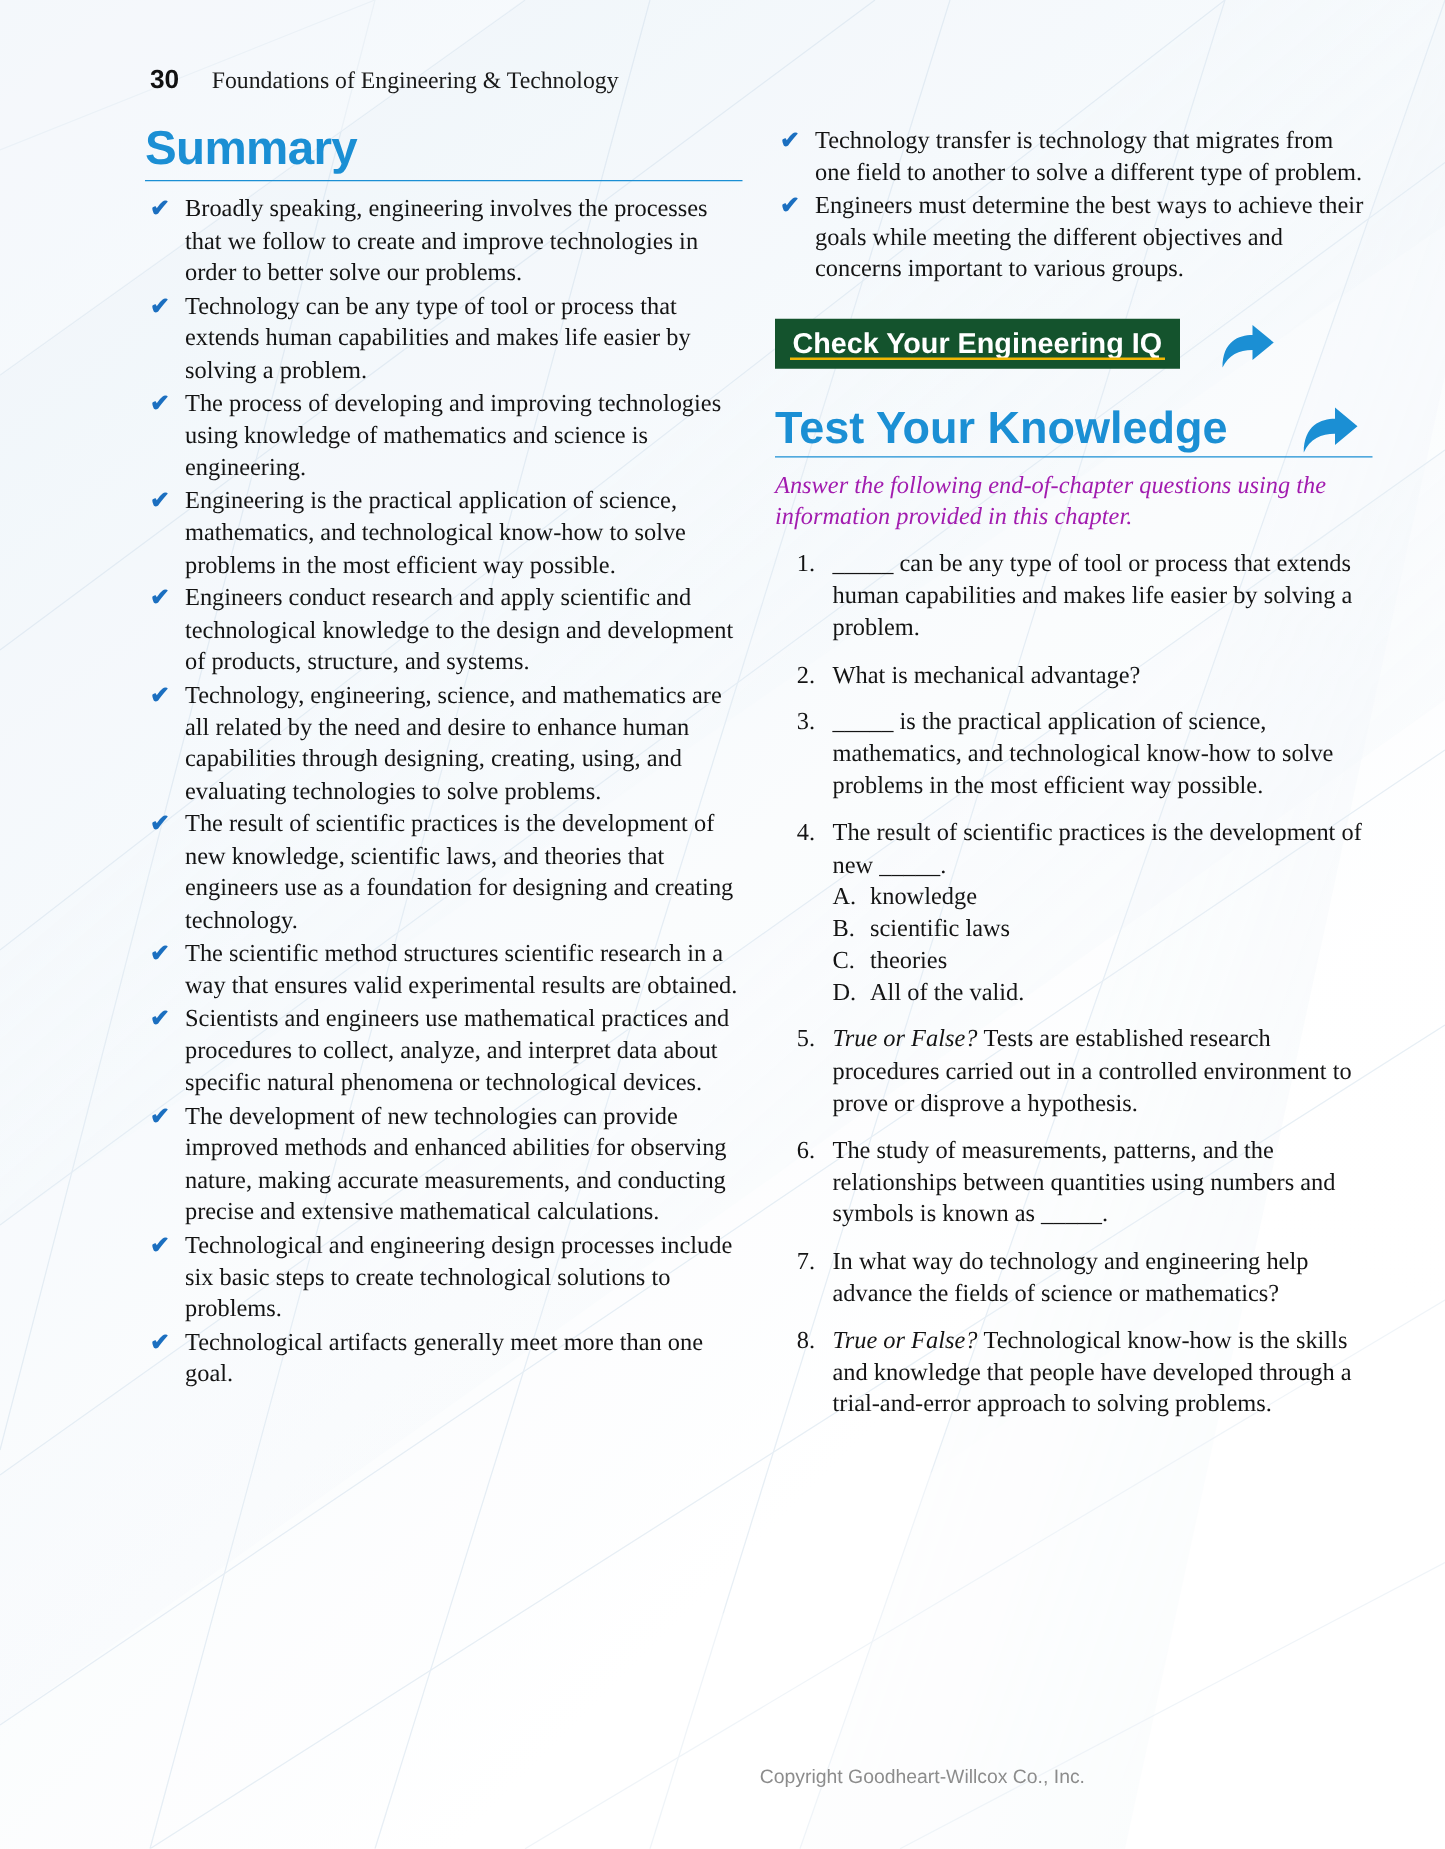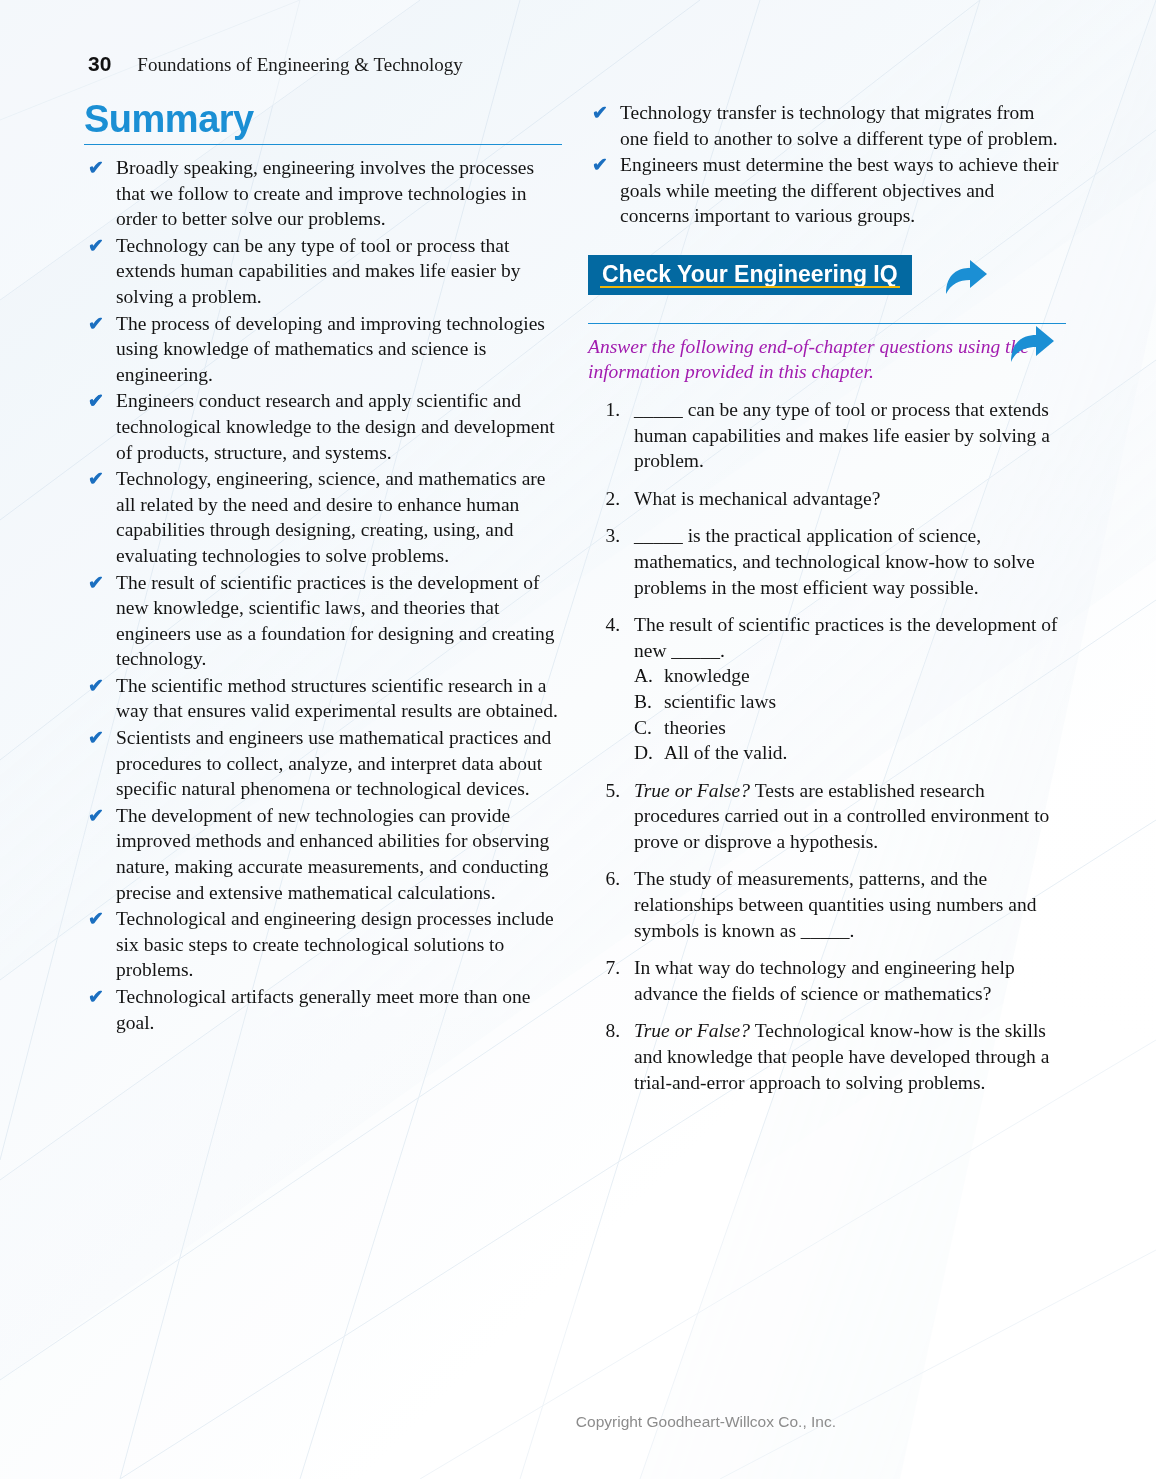--- a/index.html
+++ b/index.html
@@ -24,20 +24,21 @@
       linear-gradient(200deg, rgba(210,226,240,0.55) 0%, rgba(255,255,255,0) 55%);
     z-index: 0;
   }
   .bg svg { position: absolute; inset: 0; width: 100%; height: 100%; }
 
   .page {
     position: relative;
     z-index: 2;
     width: 916px;
     height: 1479px;
+    margin-left: 32px;
   }
 
   
   .runhead {
     position: absolute;
     top: 52px;
     left: 88px;
     display: flex;
     align-items: baseline;
     gap: 26px;
@@ -105,21 +106,21 @@
     font-weight: bold;
   }
 
   
   .iq-block {
     margin-top: 26px;
     position: relative;
   }
   .iq-bar {
     display: inline-block;
-    background: #0369a1;
+    background: #14532d;
     padding: 6px 14px 7px 14px;
     position: relative;
   }
   .iq-bar .iq-text {
     font-family: "Liberation Sans", sans-serif;
     font-weight: bold;
     font-size: 23px;
     color: #ffffff;
   }
   .iq-bar .iq-underline {
@@ -285,21 +286,21 @@
   </div>
 
   <div class="col-left">
     <h1 class="section-title">Summary</h1>
     <hr class="title-rule">
 
     <ul class="bullets">
       <li><span class="check">✔</span><span>Broadly speaking, engineering involves the processes that we follow to create and improve technologies in order to better solve our problems.</span></li>
       <li><span class="check">✔</span><span>Technology can be any type of tool or process that extends human capabilities and makes life easier by solving a problem.</span></li>
       <li><span class="check">✔</span><span>The process of developing and improving technologies using knowledge of mathematics and science is engineering.</span></li>
-      <li><span class="check">✔</span></li>
+      <li><span class="check">✔</span><span>Engineering is the practical application of science, mathematics, and technological know-how to solve problems in the most efficient way possible.</span></li>
       <li><span class="check">✔</span><span>Engineers conduct research and apply scientific and technological knowledge to the design and development of products, structure, and systems.</span></li>
       <li><span class="check">✔</span><span>Technology, engineering, science, and mathematics are all related by the need and desire to enhance human capabilities through designing, creating, using, and evaluating technologies to solve problems.</span></li>
       <li><span class="check">✔</span><span>The result of scientific practices is the development of new knowledge, scientific laws, and theories that engineers use as a foundation for designing and creating technology.</span></li>
       <li><span class="check">✔</span><span>The scientific method structures scientific research in a way that ensures valid experimental results are obtained.</span></li>
       <li><span class="check">✔</span><span>Scientists and engineers use mathematical practices and procedures to collect, analyze, and interpret data about specific natural phenomena or technological devices.</span></li>
       <li><span class="check">✔</span><span>The development of new technologies can provide improved methods and enhanced abilities for observing nature, making accurate measurements, and conducting precise and extensive mathematical calculations.</span></li>
       <li><span class="check">✔</span><span>Technological and engineering design processes include six basic steps to create technological solutions to problems.</span></li>
       <li><span class="check">✔</span><span>Technological artifacts generally meet more than one goal.</span></li>
     </ul>
   </div>
@@ -317,20 +318,21 @@
         <span class="iq-underline"></span>
       </div>
       <span class="iq-arrow">
         <svg viewBox="0 0 46 40" width="46" height="40" aria-hidden="true">
           <path d="M3,37 C3,16 16,11 27,11 L27,3 L44,17 L27,31 L27,23 C16,23 8,27 3,37 Z" fill="#1b8fd4"></path>
         </svg>
       </span>
     </div>
 
     <div class="tyk-head">
+      <h1>Test Your Knowledge</h1>
       <span class="tyk-arrow">
         <svg viewBox="0 0 48 42" width="48" height="42" aria-hidden="true">
           <path d="M3,39 C3,17 17,12 28,12 L28,3 L46,18 L28,33 L28,24 C17,24 8,28 3,39 Z" fill="#1b8fd4"></path>
         </svg>
       </span>
       <hr class="tyk-rule">
     </div>
 
     <p class="tyk-intro">Answer the following end-of-chapter questions using the information provided in this chapter.</p>
 

